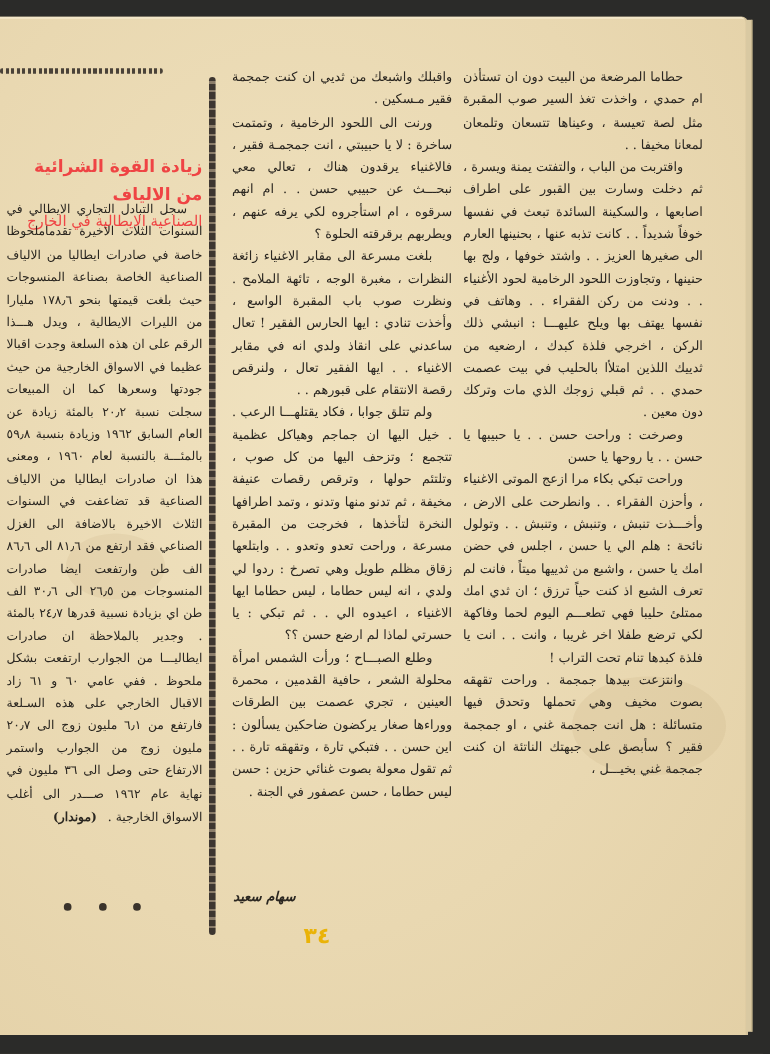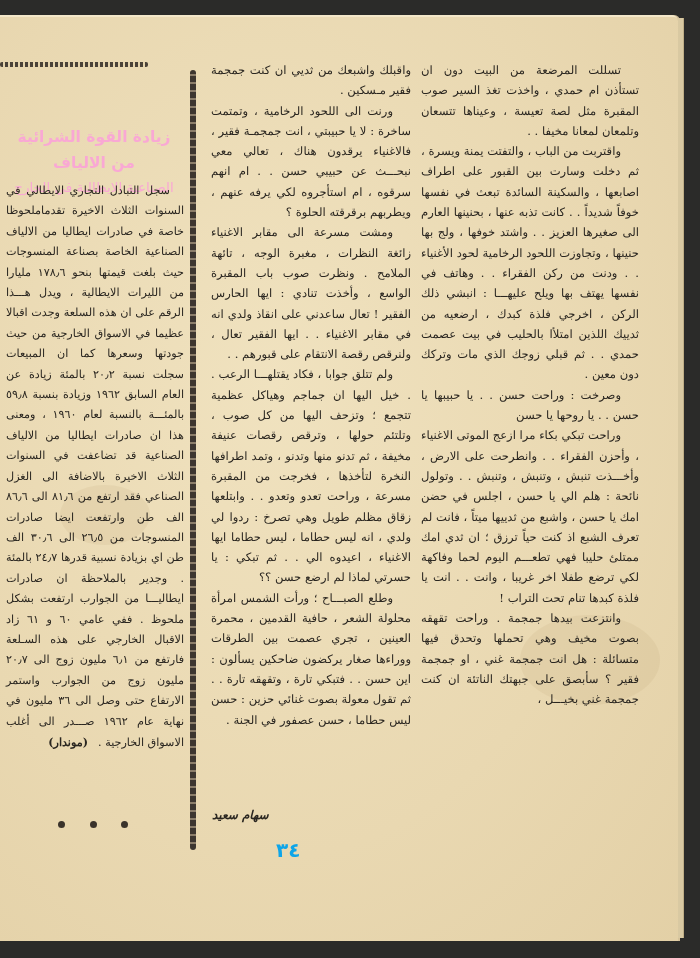--- a/index.html
+++ b/index.html
@@ -84,25 +84,24 @@
       font-family: "DejaVu Sans", "Liberation Sans", sans-serif;
       font-weight: bold;
       font-size: 13.5px;
       color: #2c2720;
       padding-bottom: 6px;
       border-bottom: 1.5px solid #3c352d;
     }
     .sidebar-title {
       position: absolute;
       left: 4px;
-      top: 62px;
+      top: 76px;
       width: 180px;
-      text-align: center;
       font-family: "DejaVu Sans", "Liberation Sans", sans-serif;
-      color: #f9a8d4;
+      color: #ef4444;
     }
     .sidebar-title .t1 { font-size: 15.5px; font-weight: bold; display: block; line-height: 26px; }
     .sidebar-title .t2 { font-size: 13.5px; font-weight: normal; display: block; line-height: 22px; }
     .sidebar-body {
       position: absolute;
       left: 6px;
       top: 119px;
       width: 178px;
       direction: rtl;
       text-align: justify;
@@ -137,21 +136,21 @@
       color: #2a2620;
       font-style: italic;
     }
     .page-number {
       position: absolute;
       left: 276px;
       top: 838px;
       font-family: "DejaVu Sans", "Liberation Sans", sans-serif;
       font-size: 20px;
       font-weight: bold;
-      color: #0ea5e9;
+      color: #eab308;
     }
     .stain {
       position: absolute;
       border-radius: 50%;
       background: rgba(170, 140, 90, 0.10);
     }
   </style>
 </head>
 <body>
 
@@ -172,29 +171,29 @@
     <p><span>سجل التبادل التجاري الايطالي في السنوات الثلاث الاخيرة تقدماملحوظا خاصة في صادرات ايطاليا من الالياف الصناعية الخاصة بصناعة المنسوجات حيث بلغت قيمتها بنحو ١٧٨٫٦ مليارا من الليرات الايطالية ، ويدل هـــذا الرقم على ان هذه السلعة وجدت اقبالا عظيما في الاسواق الخارجية من حيث جودتها وسعرها كما ان المبيعات سجلت نسبة ٢٠٫٢ بالمئة زيادة عن العام السابق ١٩٦٢ وزيادة بنسبة ٥٩٫٨ بالمئـــة بالنسبة لعام ١٩٦٠ ، ومعنى هذا ان صادرات ايطاليا من الالياف الصناعية قد تضاعفت في السنوات الثلاث الاخيرة بالاضافة الى الغزل الصناعي فقد ارتفع من ٨١٫٦ الى ٨٦٫٦ الف طن وارتفعت ايضا صادرات المنسوجات من ٢٦٫٥ الى ٣٠٫٦ الف طن اي بزيادة نسبية قدرها ٢٤٫٧ بالمئة . وجدير بالملاحظة ان صادرات ايطاليـــا من الجوارب ارتفعت بشكل ملحوظ . ففي عامي ٦٠ و ٦١ زاد الاقبال الخارجي على هذه السـلعة فارتفع من ٦٫١ مليون زوج الى ٢٠٫٧ مليون زوج من الجوارب واستمر الارتفاع حتى وصل الى ٣٦ مليون في نهاية عام ١٩٦٢ صـــدر الى أغلب الاسواق الخارجية .</span><span class="source">(موندار)</span></p>
   </div>
 </aside>
 <div class="dots">
   <span class="dot"></span>
   <span class="dot"></span>
   <span class="dot"></span>
 </div>
 
 <section class="col col-right">
-  <p>تسللت المرضعة من البيت دون ان تستأذن ام حمدي ، واخذت تغذ السير صوب المقبرة مثل لصة تعيسة ، وعيناها تتسعان وتلمعان لمعانا مخيفا . .</p>
+  <p>حطاما المرضعة من البيت دون ان تستأذن ام حمدي ، واخذت تغذ السير صوب المقبرة مثل لصة تعيسة ، وعيناها تتسعان وتلمعان لمعانا مخيفا . .</p>
   <p>واقتربت من الباب ، والتفتت يمنة ويسرة ، ثم دخلت وسارت بين القبور على اطراف اصابعها ، والسكينة السائدة تبعث في نفسها خوفاً شديداً . . كانت تذبه عنها ، بحنينها العارم الى صغيرها العزيز . . واشتد خوفها ، ولج بها حنينها ، وتجاوزت اللحود الرخامية لحود الأغنياء . . ودنت من ركن الفقراء . . وهاتف في نفسها يهتف بها ويلح عليهـــا : انبشي ذلك الركن ، اخرجي فلذة كبدك ، ارضعيه من ثدييك اللذين امتلأا بالحليب في بيت عصمت حمدي . . ثم قبلي زوجك الذي مات وتركك دون معين .</p>
   <p>وصرخت : وراحت حسن . . يا حبيبها يا حسن . . يا روحها يا حسن</p>
   <p>وراحت تبكي بكاء مرا ازعج الموتى الاغنياء ، وأحزن الفقراء . . وانطرحت على الارض ، وأخـــذت تنبش ، وتنبش ، وتنبش . . وتولول نائحة : هلم الي يا حسن ، اجلس في حضن امك يا حسن ، واشبع من ثدييها ميتاً ، فانت لم تعرف الشبع اذ كنت حياً ترزق ؛ ان ثدي امك ممتلئ حليبا فهي تطعـــم اليوم لحما وفاكهة لكي ترضع طفلا اخر غريبا ، وانت . . انت يا فلذة كبدها تنام تحت التراب !</p>
   <p>وانتزعت بيدها جمجمة . وراحت تقهقه بصوت مخيف وهي تحملها وتحدق فيها متسائلة : هل انت جمجمة غني ، او جمجمة فقير ؟ سأبصق على جبهتك الناتئة ان كنت جمجمة غني بخيـــل ،</p>
 </section>
 
 <section class="col col-middle">
   <p class="noindent">واقبلك واشبعك من ثديي ان كنت جمجمة فقير مـسكين .</p>
   <p>ورنت الى اللحود الرخامية ، وتمتمت ساخرة : لا يا حبيبتي ، انت جمجمـة فقير ، فالاغنياء يرقدون هناك ، تعالي معي نبحـــث عن حبيبي حسن . . ام انهم سرقوه ، ام استأجروه لكي يرفه عنهم ، ويطربهم برقرقته الحلوة ؟</p>
-  <p>ومشت مسرعة الى مقابر الاغنياء زائغة النظرات ، مغبرة الوجه ، تائهة الملامح . ونظرت صوب باب المقبرة الواسع ، وأخذت تنادي : ايها الحارس الفقير ! تعال ساعدني على انقاذ ولدي انه في مقابر الاغنياء . . ايها الفقير تعال ، ولنرقص رقصة الانتقام على قبورهم . .</p>
+  <p>بلغت مسرعة الى مقابر الاغنياء زائغة النظرات ، مغبرة الوجه ، تائهة الملامح . ونظرت صوب باب المقبرة الواسع ، وأخذت تنادي : ايها الحارس الفقير ! تعال ساعدني على انقاذ ولدي انه في مقابر الاغنياء . . ايها الفقير تعال ، ولنرقص رقصة الانتقام على قبورهم . .</p>
   <p>ولم تتلق جوابا ، فكاد يقتلهـــا الرعب . . خيل اليها ان جماجم وهياكل عظمية تتجمع ؛ وتزحف اليها من كل صوب ، وتلتئم حولها ، وترقص رقصات عنيفة مخيفة ، ثم تدنو منها وتدنو ، وتمد اطرافها النخرة لتأخذها ، فخرجت من المقبرة مسرعة ، وراحت تعدو وتعدو . . وابتلعها زقاق مظلم طويل وهي تصرخ : ردوا لي ولدي ، انه ليس حطاما ، ليس حطاما ايها الاغنياء ، اعيدوه الي . . ثم تبكي : يا حسرتي لماذا لم ارضع حسن ؟؟</p>
   <p>وطلع الصبـــاح ؛ ورأت الشمس امرأة محلولة الشعر ، حافية القدمين ، محمرة العينين ، تجري عصمت بين الطرقات ووراءها صغار يركضون ضاحكين يسألون : اين حسن . . فتبكي تارة ، وتقهقه تارة . . ثم تقول معولة بصوت غنائي حزين : حسن ليس حطاما ، حسن عصفور في الجنة .</p>
 </section>
 
 <div class="author">سهام سعيد</div>
 <div class="page-number">٣٤</div>
 
 </body></html>

